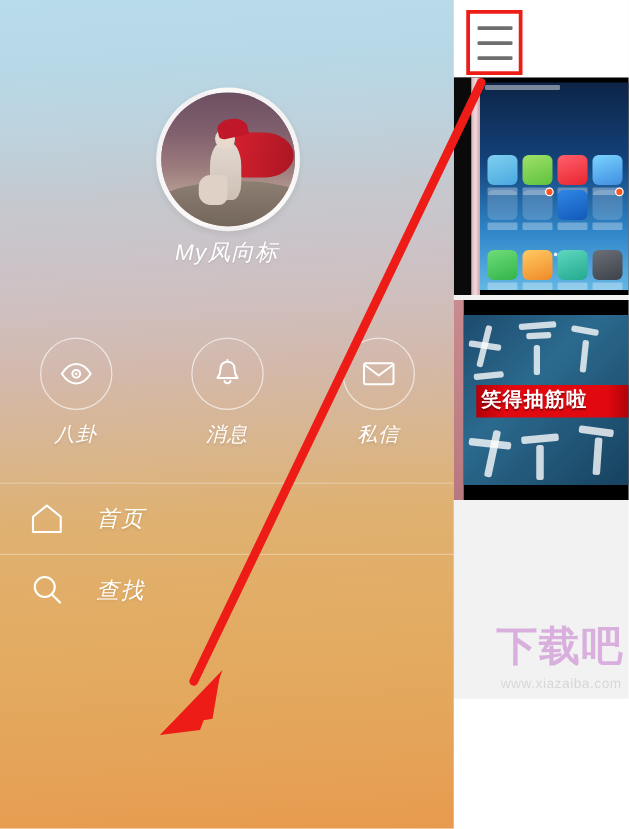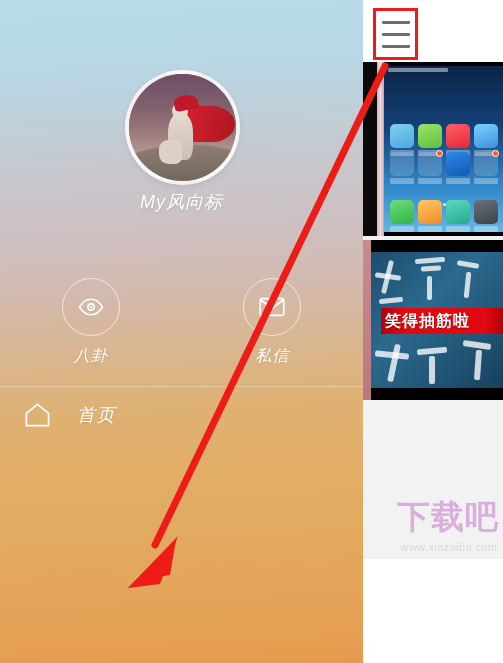--- a/index.html
+++ b/index.html
@@ -138,21 +138,21 @@
     background:#dfd1c5; border-radius:40% 16% 30% 40%; }
 
   .username {
     position:absolute; left:0; top:190px; width:363px; text-align:center;
     color:#ffffff; font-size:18px; letter-spacing:1px;
     text-shadow:0 1px 2px rgba(0,0,0,.12);
   }
 
   .quick-row {
     position:absolute; left:0; top:270px; width:363px; height:105px;
-    display:flex; justify-content:space-around; align-items:center;
+    display:flex; justify-content:space-around; align-items:flex-start;
   }
   .quick {
     width:80px; display:flex; flex-direction:column; align-items:center; gap:10px;
   }
   .quick .ring {
     width:58px; height:58px; border-radius:50%;
     border:1.5px solid rgba(255,255,255,.62);
     display:flex; align-items:center; justify-content:center;
   }
   .quick .qlabel {
@@ -304,20 +304,30 @@
         <div class="ring">
           <svg width="26" height="18" viewBox="0 0 26 18">
             <path d="M1.5 9C5 3.4 9 1.2 13 1.2S21 3.4 24.5 9C21 14.6 17 16.8 13 16.8S5 14.6 1.5 9Z" fill="none" stroke="#ffffff" stroke-width="1.6"></path>
             <circle cx="13" cy="9" r="3.1" fill="none" stroke="#ffffff" stroke-width="1.6"></circle>
             <circle cx="13" cy="9" r="1.1" fill="#ffffff"></circle>
           </svg>
         </div>
         <div class="qlabel">八卦</div>
       </div>
 
+      <div class="quick">
+        <div class="ring">
+          <svg width="22" height="24" viewBox="0 0 22 24">
+            <path d="M11 2.4c-3.4 0-5.6 2.4-5.6 5.6 0 4.6-1.6 6.2-2.4 7.4h16c-.8-1.2-2.4-2.8-2.4-7.4 0-3.2-2.2-5.6-5.6-5.6Z" fill="none" stroke="#ffffff" stroke-width="1.6" stroke-linejoin="round"></path>
+            <path d="M11 2.4V.9" stroke="#ffffff" stroke-width="1.6" stroke-linecap="round"></path>
+            <path d="M8.6 17.8a2.5 2.5 0 0 0 4.8 0" fill="none" stroke="#ffffff" stroke-width="1.6" stroke-linecap="round"></path>
+          </svg>
+        </div>
+        <div class="qlabel">消息</div>
+      </div>
 
       <div class="quick">
         <div class="ring">
           <svg width="26" height="20" viewBox="0 0 26 20">
             <rect x="1.2" y="1.6" width="23.6" height="16.8" rx="1.6" fill="none" stroke="#ffffff" stroke-width="1.6"></rect>
             <path d="M1.8 3 13 11.4 24.2 3" fill="none" stroke="#ffffff" stroke-width="1.6" stroke-linejoin="round"></path>
           </svg>
         </div>
         <div class="qlabel">私信</div>
       </div>
@@ -325,20 +335,27 @@
 
     <div class="menu">
 
       <div class="menu-item">
         <svg width="27" height="26" viewBox="0 0 27 26">
           <path d="M2.4 11.4 13.5 2.4l11.1 9v12.2H2.4Z" fill="none" stroke="#ffffff" stroke-width="1.7" stroke-linejoin="round"></path>
         </svg>
         <span class="mlabel">首页</span>
       </div>
 
+      <div class="menu-item">
+        <svg width="27" height="26" viewBox="0 0 27 26">
+          <circle cx="11.8" cy="10.6" r="8" fill="none" stroke="#ffffff" stroke-width="1.7"></circle>
+          <path d="M17.6 16.6 24 23" stroke="#ffffff" stroke-width="1.7" stroke-linecap="round"></path>
+        </svg>
+        <span class="mlabel">查找</span>
+      </div>
 
 
     </div>
   </div>
 
   <svg class="annot" viewBox="0 0 503 663" width="503" height="663">
     <path d="M385 66 L155 545" stroke="#ee1c16" stroke-width="7" fill="none" stroke-linecap="round"></path>
     <path d="M128 588 L176 540 L170 575 L152 578 Z" fill="#ee1c16"></path>
     <path d="M128 588 L178 536 L160 584 Z" fill="#ee1c16"></path>
   </svg>

